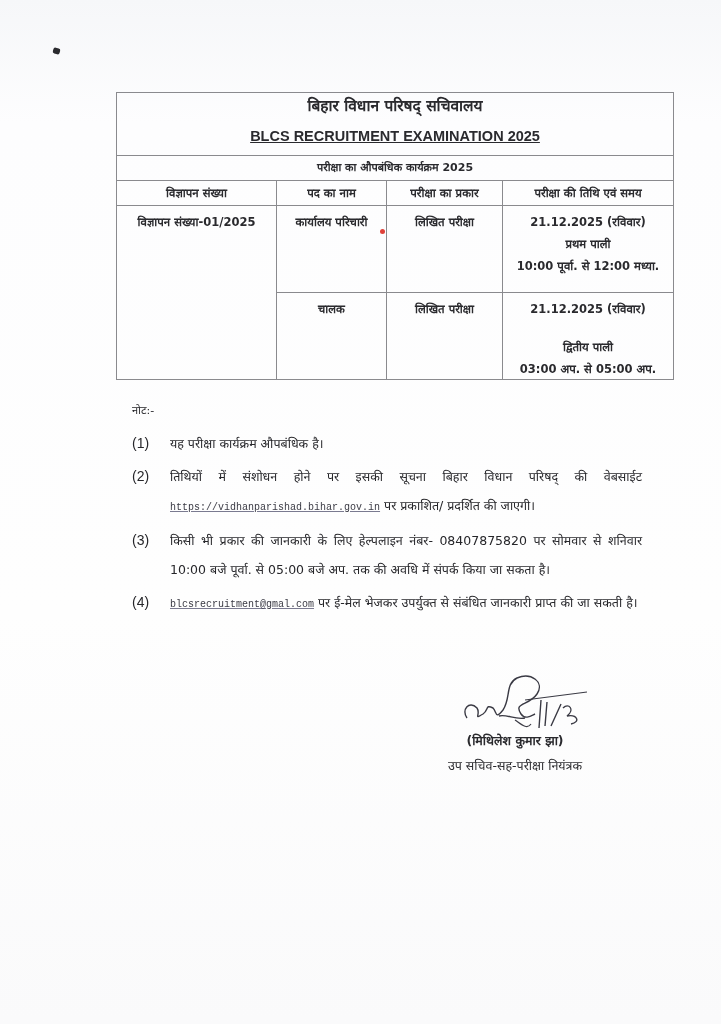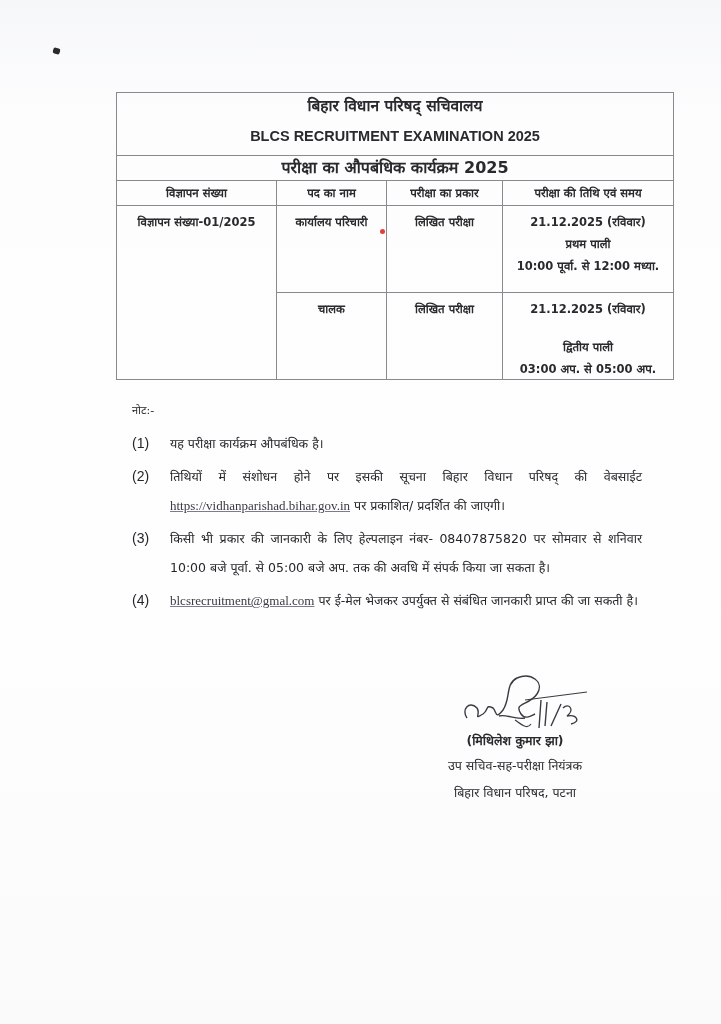--- a/index.html
+++ b/index.html
@@ -16,35 +16,35 @@
 
   table.sched {
     position: absolute; left: 116px; top: 92px; width: 557px;
     border-collapse: collapse; table-layout: fixed;
     font-family: "DejaVu Sans", "Liberation Sans", sans-serif;
     font-weight: bold; color: #2a2a2e;
   }
   table.sched td { border: 1px solid #8a8a8e; text-align: center; vertical-align: top; padding: 0; }
   .t-title { font-size: 15px; height: 62px; line-height: 1; }
   .t-title .l1 { padding-top: 6px; font-size: 15.5px; }
-  .t-title .l2 { padding-top: 14px; font-size: 14.5px; font-family: "Liberation Sans", sans-serif; }
-  .t-sub { font-size: 16px; height: 24px; line-height: 24px; }
+  .t-title .l2 { padding-top: 14px; font-size: 14.5px; font-family: "Liberation Sans", sans-serif; text-decoration: underline; }
+  .t-sub { font-size: 11px; height: 24px; line-height: 24px; }
   .t-head td { font-size: 11.5px; height: 24px; line-height: 24px; }
   .t-row td { font-size: 11.5px; }
   .t-row .c { padding-top: 6px; line-height: 20px; text-align: center; }
   .red-dot { position: absolute; left: 380px; top: 229px; width: 5px; height: 5px; border-radius: 50%; background: #e0413a; }
 
   .notes { position: absolute; left: 132px; top: 402px; width: 510px;
     font-family: "DejaVu Sans", "Liberation Sans", sans-serif; color: #26262a; }
   .note-label { font-size: 11px; font-weight: normal; margin-bottom: 12px; }
   .note { display: flex; font-size: 12.5px; line-height: 29px; }
   .note .num { width: 38px; flex: none; font-family: "Liberation Sans", sans-serif; font-size: 14px; }
   .note .txt { flex: 1; text-align: justify; }
   .note + .note { margin-top: 4px; }
-  .link { font-family: Liberation Serif, serif; font-size: 13px; color: #3a3a44; text-decoration: underline; text-decoration-color: #7a7a90; }
+  .link { font-family: Liberation Mono, monospace; font-size: 10px; color: #3a3a44; text-decoration: underline; text-decoration-color: #7a7a90; }
 
   .sig { position: absolute; left: 455px; top: 670px; width: 140px; height: 65px; }
   .sign-block { position: absolute; left: 400px; top: 730px; width: 230px; text-align: center;
     font-family: "DejaVu Sans", "Liberation Sans", sans-serif; color: #2a2a2e; }
   .sign-name { font-weight: bold; font-size: 12.5px; line-height: 22px; }
   .sign-line { font-size: 12.5px; line-height: 27px; }
 </style>
 </head>
 <body>
 
@@ -144,15 +144,14 @@
 
   <svg class="sig" viewBox="0 0 140 65">
     <path d="M12 48 C6 40, 14 30, 22 38 C26 44, 18 50, 28 44 C34 40, 30 34, 38 38 C42 42, 40 50, 48 40 C56 28, 50 14, 62 8 C76 2, 90 12, 82 24 C74 36, 58 32, 66 44 C70 50, 76 46, 80 44" fill="none" stroke="#3a3a44" stroke-width="1.4"></path>
     <path d="M44 46 C52 44, 60 50, 70 48 M86 30 L84 58 M92 32 L90 56 M96 56 L106 34 M108 38 C114 32, 120 40, 112 46 C122 44, 126 52, 116 54" fill="none" stroke="#3a3a44" stroke-width="1.4"></path>
     <path d="M60 50 C66 54, 72 60, 76 54 M70 30 L132 22" fill="none" stroke="#3a3a44" stroke-width="1.2"></path>
   </svg>
 
   <div class="sign-block">
     <div class="sign-name">(मिथिलेश कुमार झा)</div>
     <div class="sign-line">उप सचिव-सह-परीक्षा नियंत्रक</div>
-    <div class="sign-line">बिहार विधान परिषद, पटना</div>
   </div>
 </div>
 
 </body></html>

